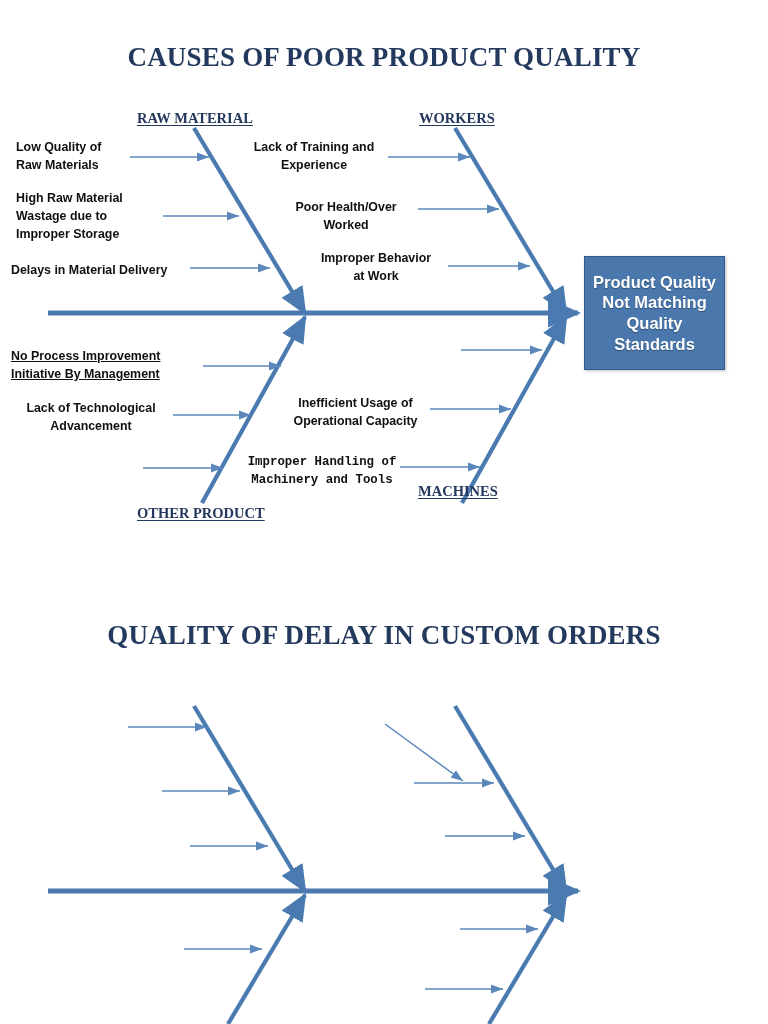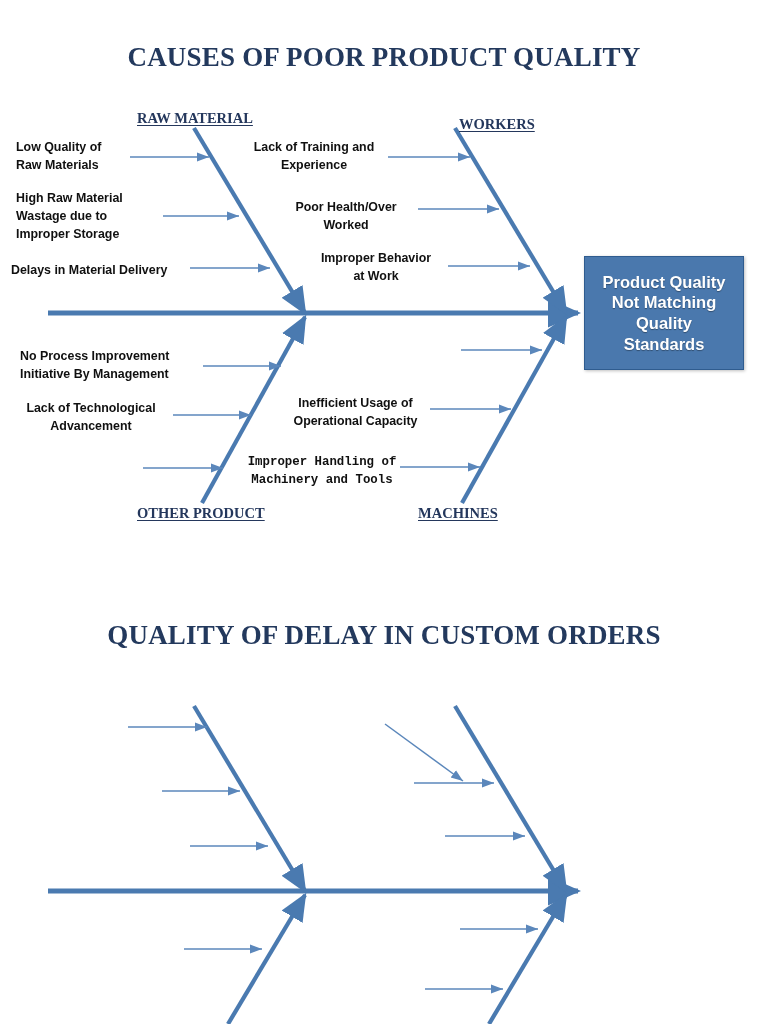--- a/index.html
+++ b/index.html
@@ -113,49 +113,49 @@
       <line x1="203" y1="366" x2="281" y2="366" stroke="#5b87bb" stroke-width="1.5" marker-end="url(#thin-arrow-1)"></line>
       <line x1="173" y1="415" x2="251" y2="415" stroke="#5b87bb" stroke-width="1.5" marker-end="url(#thin-arrow-1)"></line>
       <line x1="143" y1="468" x2="223" y2="468" stroke="#5b87bb" stroke-width="1.5" marker-end="url(#thin-arrow-1)"></line>
 
       <line x1="461" y1="350" x2="542" y2="350" stroke="#5b87bb" stroke-width="1.5" marker-end="url(#thin-arrow-1)"></line>
       <line x1="430" y1="409" x2="511" y2="409" stroke="#5b87bb" stroke-width="1.5" marker-end="url(#thin-arrow-1)"></line>
       <line x1="400" y1="467" x2="480" y2="467" stroke="#5b87bb" stroke-width="1.5" marker-end="url(#thin-arrow-1)"></line>
     </svg>
 
     <div class="cat-label" style="left:137px;top:110px;">RAW MATERIAL</div>
-    <div class="cat-label" style="left:419px;top:116px;margin-left:40px;">WORKERS</div>
+    <div class="cat-label" style="left:419px;top:110px;">WORKERS</div>
     <div class="cat-label" style="left:137px;top:505px;">OTHER PRODUCT</div>
-    <div class="cat-label" style="left:418px;top:505px;">MACHINES</div>
+    <div class="cat-label" style="left:418px;top:483px;">MACHINES</div>
 
     <div class="cause left-al" style="left:16px;top:139px;width:115px;">Low Quality of
 Raw Materials</div>
     <div class="cause left-al" style="left:16px;top:190px;width:145px;">High Raw Material
 Wastage due to
 Improper Storage</div>
     <div class="cause left-al" style="left:11px;top:262px;width:180px;">Delays in Material Delivery</div>
 
     <div class="cause center-al" style="left:240px;top:139px;width:148px;">Lack of Training and
 Experience</div>
     <div class="cause center-al" style="left:276px;top:199px;width:140px;">Poor Health/Over
 Worked</div>
     <div class="cause center-al" style="left:306px;top:250px;width:140px;">Improper Behavior
 at Work</div>
 
-    <div class="cause left-al" style="left:20px;top:348px;width:180px;">No Process Improvement
+    <div class="cause left-al" style="left:11px;top:348px;width:180px;text-decoration:underline;">No Process Improvement
 Initiative By Management</div>
     <div class="cause center-al" style="left:12px;top:400px;width:158px;">Lack of Technological
 Advancement</div>
 
     <div class="cause center-al" style="left:283px;top:395px;width:145px;">Inefficient Usage of
 Operational Capacity</div>
     <div class="cause center-al" style="left:246px;top:454px;width:152px;font-family:Liberation Mono, monospace;">Improper Handling of
 Machinery and Tools</div>
 
-    <div class="effect-box" style="left:584px;top:256px;width:160px;height:114px;">Product Quality
+    <div class="effect-box" style="left:584px;top:256px;width:141px;height:114px;">Product Quality
 Not Matching
 Quality
 Standards</div>
   </section>
 
   <section class="diagram" id="diagram-2">
 
     <h1 class="diagram-title">QUALITY OF DELAY IN CUSTOM ORDERS</h1>
 
     <svg class="fish-svg" viewBox="0 0 768 448">

